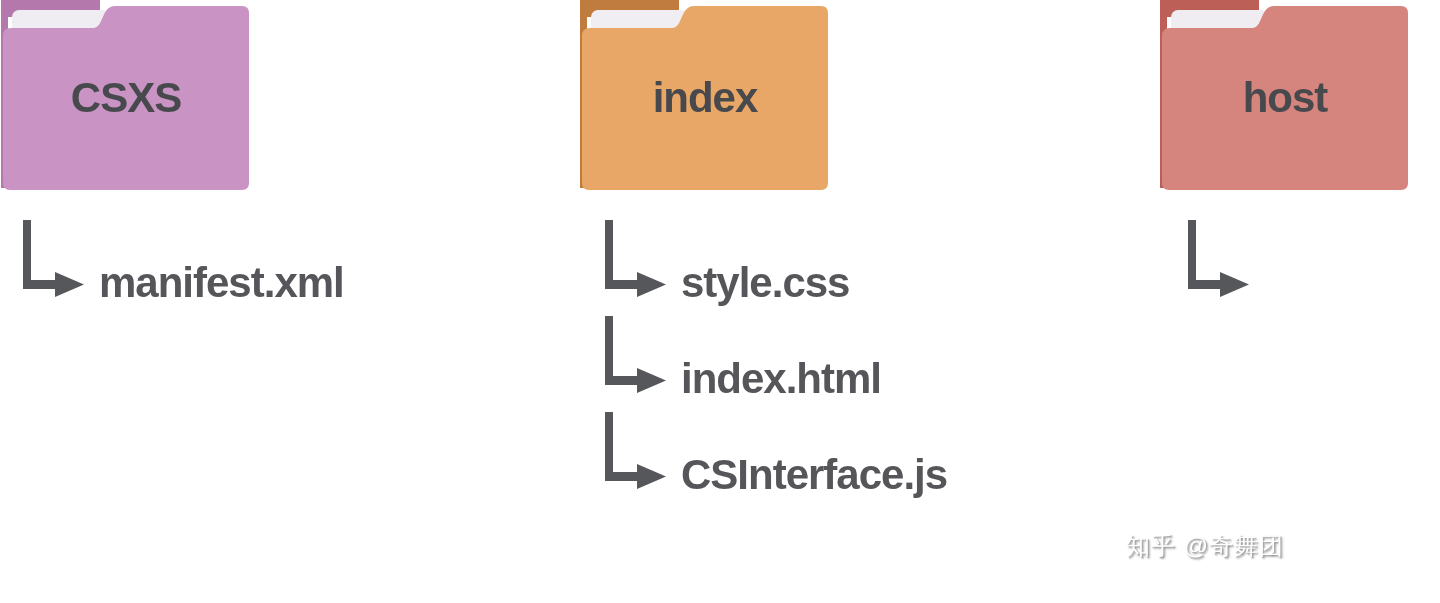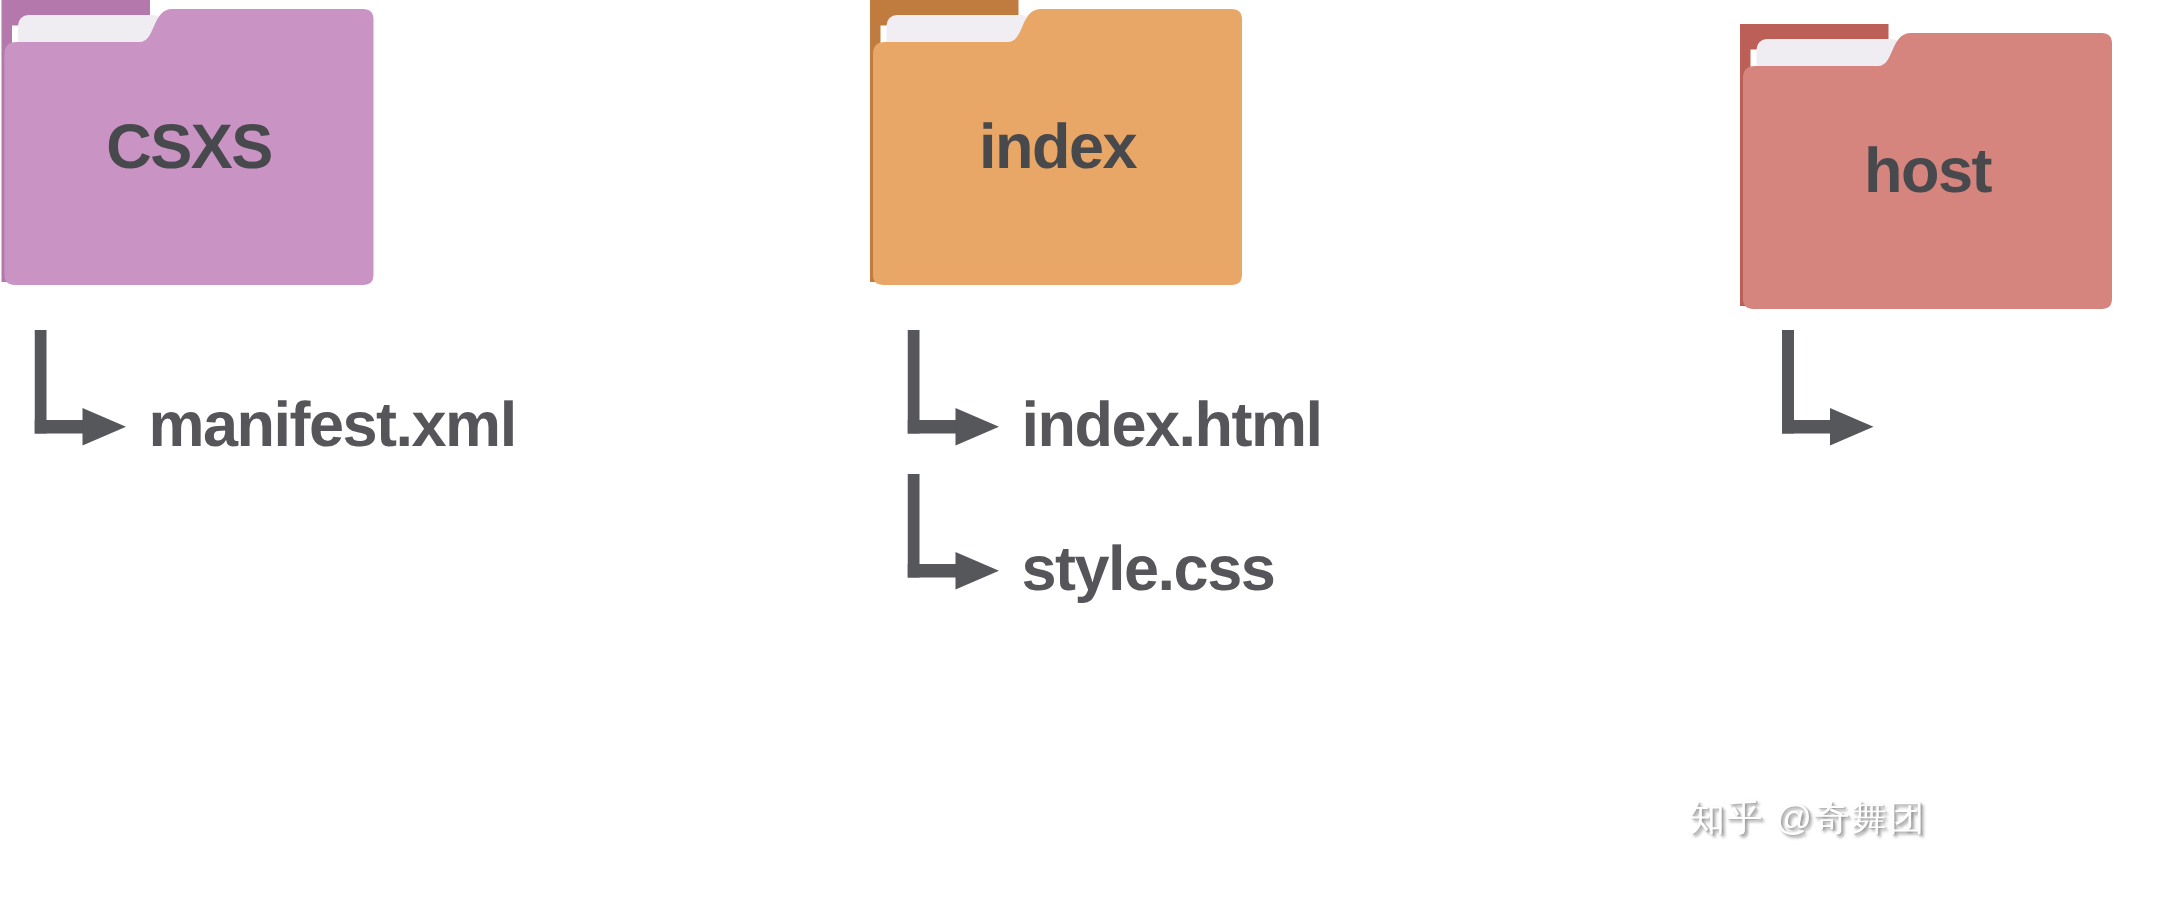--- a/index.html
+++ b/index.html
@@ -10,21 +10,21 @@
   
   .folder { position:absolute; top:0; width:252px; height:192px; }
   .folder svg { position:absolute; left:0; top:0; }
   .folder-label {
     position:absolute; left:4px; top:6px; width:246px; height:184px;
     display:flex; align-items:center; justify-content:center;
     font-size:42px; font-weight:700; letter-spacing:-1px; color:#48494d;
   }
   #folder-csxs   { left:-1px; }
   #folder-client { left:578px; }
-  #folder-host   { left:1158px;margin-top:16px; }
+  #folder-host   { left:1158px; }
 
   
   .files { position:absolute; top:220px; display:flex; flex-direction:column; gap:18px;text-decoration:underline; }
   #files-csxs   { left:23px; }
   #files-client { left:605px; }
   #files-host   { left:1188px; }
   .file-row { position:relative; height:78px; width:520px; }
   .arrow { position:absolute; left:0; top:0; }
   .file-label {
     position:absolute; left:76px; top:64px; transform:translateY(-52%);
@@ -88,31 +88,41 @@
 
   <div class="files" id="files-client">
     <div class="file-row">
       <svg class="arrow" width="62" height="78" viewBox="0 0 62 78">
         <g fill="#56575a">
           <rect x="0" y="0" width="8" height="69"></rect>
             <rect x="0" y="60" width="34" height="9"></rect>
           <polygon points="32,52 61,64.5 32,77"></polygon>
         </g>
       </svg>
+      <span class="file-label">style.css</span>
+    </div>
+    <div class="file-row">
+      <svg class="arrow" width="62" height="78" viewBox="0 0 62 78">
+        <g fill="#56575a">
+          <rect x="0" y="0" width="8" height="69"></rect>
+            <rect x="0" y="60" width="34" height="9"></rect>
+          <polygon points="32,52 61,64.5 32,77"></polygon>
+        </g>
+      </svg>
       <span class="file-label">index.html</span>
     </div>
     <div class="file-row">
       <svg class="arrow" width="62" height="78" viewBox="0 0 62 78">
         <g fill="#56575a">
           <rect x="0" y="0" width="8" height="69"></rect>
             <rect x="0" y="60" width="34" height="9"></rect>
           <polygon points="32,52 61,64.5 32,77"></polygon>
         </g>
       </svg>
-      <span class="file-label">style.css</span>
+      <span class="file-label">CSInterface.js</span>
     </div>
   </div>
 
   <div class="files" id="files-host">
     <div class="file-row">
       <svg class="arrow" width="62" height="78" viewBox="0 0 62 78">
         <g fill="#56575a">
           <rect x="0" y="0" width="8" height="69"></rect>
             <rect x="0" y="60" width="34" height="9"></rect>
           <polygon points="32,52 61,64.5 32,77"></polygon>

